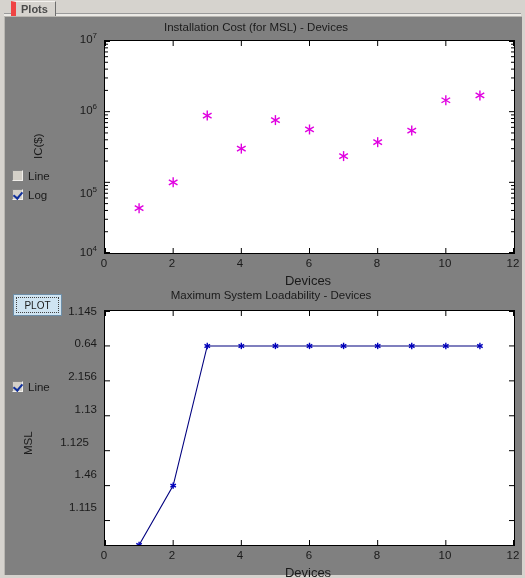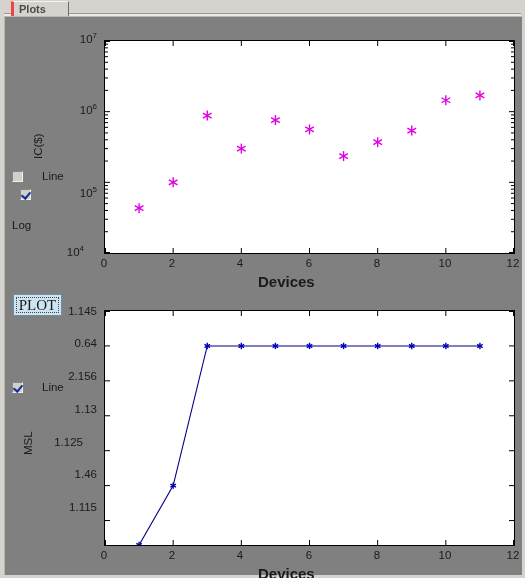--- a/index.html
+++ b/index.html
@@ -27,23 +27,23 @@
     position: absolute;
     left: 4px; top: 13px;
     width: 517px; height: 2px;
     background: #eceae6;
     border-top: 1px solid #9a9a9a;
   }
   #tab-plots {
     position: absolute;
     left: 11px; top: 1px;
     height: 14px;
-    padding: 0 22px 0 5px;
+    padding: 0 7px 0 5px;
     background: #d6d3ce;
-    border-left: 3px solid #ef4444;
+    border-left: 5px solid #ef4444;
     border-top: 1px solid #f4f2ef;
     border-right: 1px solid #6e6e6e;
     font-size: 11px;
     font-weight: bold;
     color: #4b4b4b;
     line-height: 14px;
     letter-spacing: 0px;
     white-space: nowrap;
   }
 
@@ -66,24 +66,24 @@
   }
   .chart-title {
     position: absolute;
     text-align: center;
     font-size: 11.5px;
     color: #1a1a1a;
     white-space: nowrap;
   }
   .axis-xlabel {
     position: absolute;
-    font-size: 15px;
-    color: #1a1a1a;
-    white-space: nowrap;
-    font-weight: bold;
+    text-align: center;
+    font-size: 13px;
+    color: #1a1a1a;
+    white-space: nowrap;
   }
   .axis-ylabel {
     position: absolute;
     font-size: 11.5px;
     color: #1a1a1a;
     white-space: nowrap;
     transform-origin: 50% 50%;
     transform: rotate(-90deg);
   }
   .tick-label-y {
@@ -103,22 +103,22 @@
     text-align: center;
     font-size: 11.5px;
     color: #1a1a1a;
     white-space: nowrap;
   }
 
   
   .cbrow {
     position: absolute;
     display: flex;
-    align-items: flex-end;
-    gap: 19px;
+    align-items: flex-start;
+    gap: 5px;
     white-space: nowrap;
   }
   .cbbox {
     width: 11px; height: 11px;
     box-sizing: border-box;
     background: #d4d0c8;
     border: 1px solid #868686;
     border-right-color: #f2f0ec;
     border-bottom-color: #f2f0ec;
     position: relative;
@@ -151,44 +151,45 @@
     display: flex;
     align-items: center;
     justify-content: center;
   }
   #plot-button .inner {
     width: 41px; height: 14px;
     border: 1px dotted #444444;
     display: flex;
     align-items: center;
     justify-content: center;
-    font-size: 15px;
-    color: #1a1a1a;
-    font-family: Liberation Serif, serif;
+    font-size: 10px;
+    color: #1a1a1a;
+    font-family: Liberation Sans, sans-serif;
   }
 
   svg { display: block; }
 </style>
 </head>
 <body>
 
 <div id="app">
 
   <div id="tabstrip">
     <div id="tabstrip-rule"></div>
     <div id="tab-plots">Plots</div>
   </div>
 
   <div id="panel">
 
+    <div class="chart-title" style="left:96px; top:4px; width:310px;">Installation Cost (for MSL) - Devices</div>
 
     <div class="tick-label-y" style="left:52px; top:16px; width:40px;">10<sup>7</sup></div>
     <div class="tick-label-y" style="left:52px; top:87px; width:40px;">10<sup>6</sup></div>
     <div class="tick-label-y" style="left:52px; top:170px; width:40px;">10<sup>5</sup></div>
-    <div class="tick-label-y" style="left:39px; top:229px; width:40px;">10<sup>4</sup></div>
+    <div class="tick-label-y" style="left:52px; top:229px; width:40px;">10<sup>4</sup></div>
 
     <div class="axis-ylabel" style="left:13px; top:116px; width:40px;">IC($)</div>
 
     <div class="axes-frame" id="top-axes" style="left:99px; top:23px; width:411px; height:214px;">
       <svg id="top-svg" width="409" height="212" viewBox="0 0 409 212">
           <line x1="0.5" y1="212" x2="0.5" y2="207" stroke="#000" stroke-width="1"></line>
           <line x1="0.5" y1="0" x2="0.5" y2="5" stroke="#000" stroke-width="1"></line>
           <line x1="68.16666666666666" y1="212" x2="68.16666666666666" y2="207" stroke="#000" stroke-width="1"></line>
           <line x1="68.16666666666666" y1="0" x2="68.16666666666666" y2="5" stroke="#000" stroke-width="1"></line>
           <line x1="136.33333333333331" y1="212" x2="136.33333333333331" y2="207" stroke="#000" stroke-width="1"></line>
@@ -322,35 +323,36 @@
     <div class="tick-label-x" style="left:358px; top:240px; width:28px;">8</div>
     <div class="tick-label-x" style="left:426px; top:240px; width:28px;">10</div>
     <div class="tick-label-x" style="left:494px; top:240px; width:28px;">12</div>
 
     <div class="axis-xlabel" style="left:253px; top:256px; width:100px;">Devices</div>
 
     <div class="cbrow" style="left:7px; top:153px;">
       <span class="cbbox"></span>
       <span class="cblabel">Line</span>
     </div>
-    <div class="cbrow" style="left:7px; top:172px;flex-direction:column;">
+    <div class="cbrow" style="left:7px; top:172px;">
       <span class="cbbox checked"></span>
       <span class="cblabel">Log</span>
     </div>
 
     <button id="plot-button">
       <span class="inner">PLOT</span>
     </button>
 
+    <div class="chart-title" style="left:96px; top:272px; width:340px;">Maximum System Loadability - Devices</div>
 
     <div class="tick-label-y" style="left:28px; top:288px; width:64px;">1.145</div>
     <div class="tick-label-y" style="left:28px; top:320px; width:64px;">0.64</div>
     <div class="tick-label-y" style="left:28px; top:353px; width:64px;">2.156</div>
     <div class="tick-label-y" style="left:28px; top:386px; width:64px;">1.13</div>
-    <div class="tick-label-y" style="left:14px; top:419px; width:64px;">1.125</div>
+    <div class="tick-label-y" style="left:20px; top:419px; width:64px;">1.125</div>
     <div class="tick-label-y" style="left:28px; top:451px; width:64px;">1.46</div>
     <div class="tick-label-y" style="left:28px; top:484px; width:64px;">1.115</div>
 
     <div class="axis-ylabel" style="left:3px; top:412px; width:40px;">MSL</div>
 
     <div class="axes-frame" id="bottom-axes" style="left:99px; top:293px; width:411px; height:236px;">
       <svg id="bottom-svg" width="409" height="234" viewBox="0 0 409 234">
           <line x1="0.5" y1="234" x2="0.5" y2="229" stroke="#000" stroke-width="1"></line>
           <line x1="0.5" y1="0" x2="0.5" y2="5" stroke="#000" stroke-width="1"></line>
           <line x1="68.16666666666666" y1="234" x2="68.16666666666666" y2="229" stroke="#000" stroke-width="1"></line>

